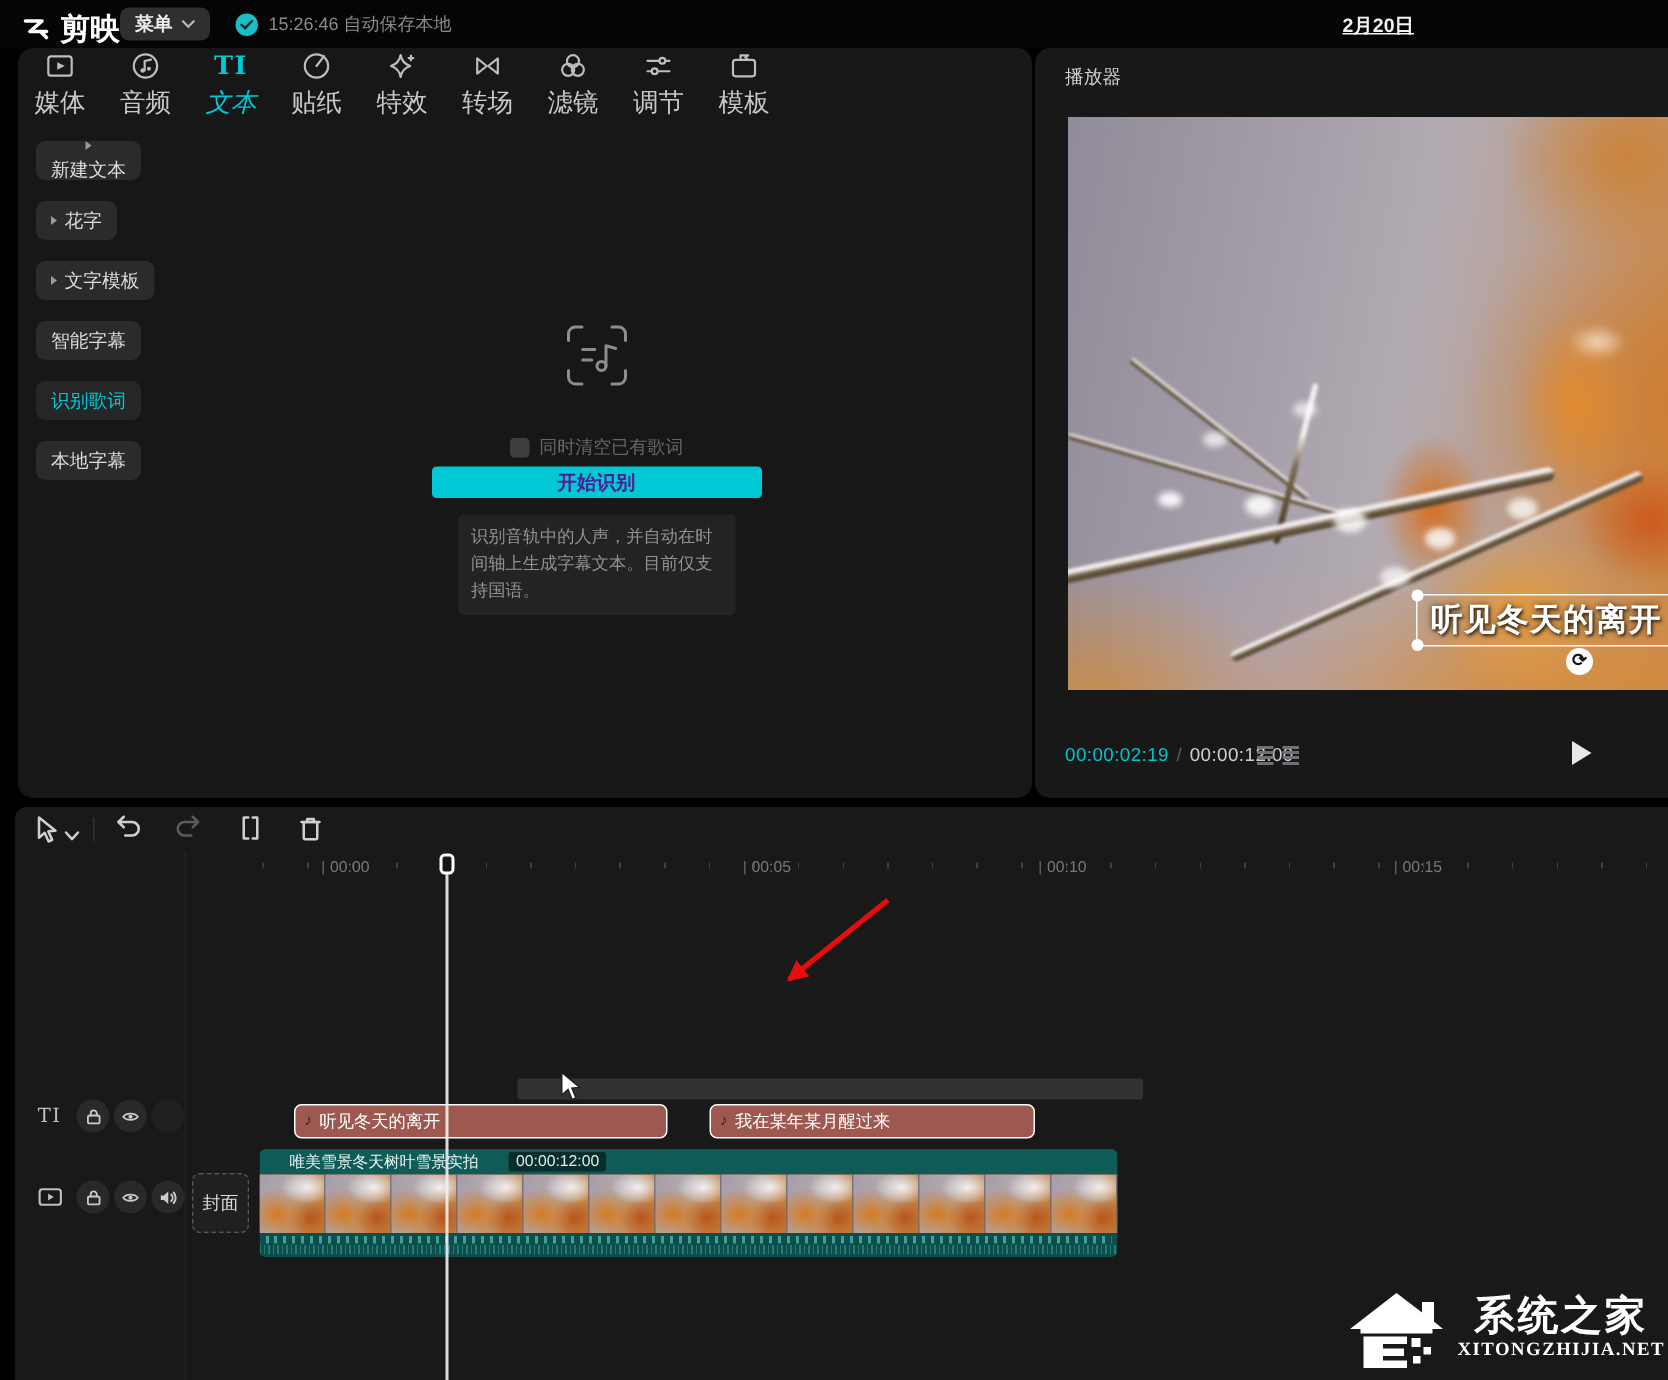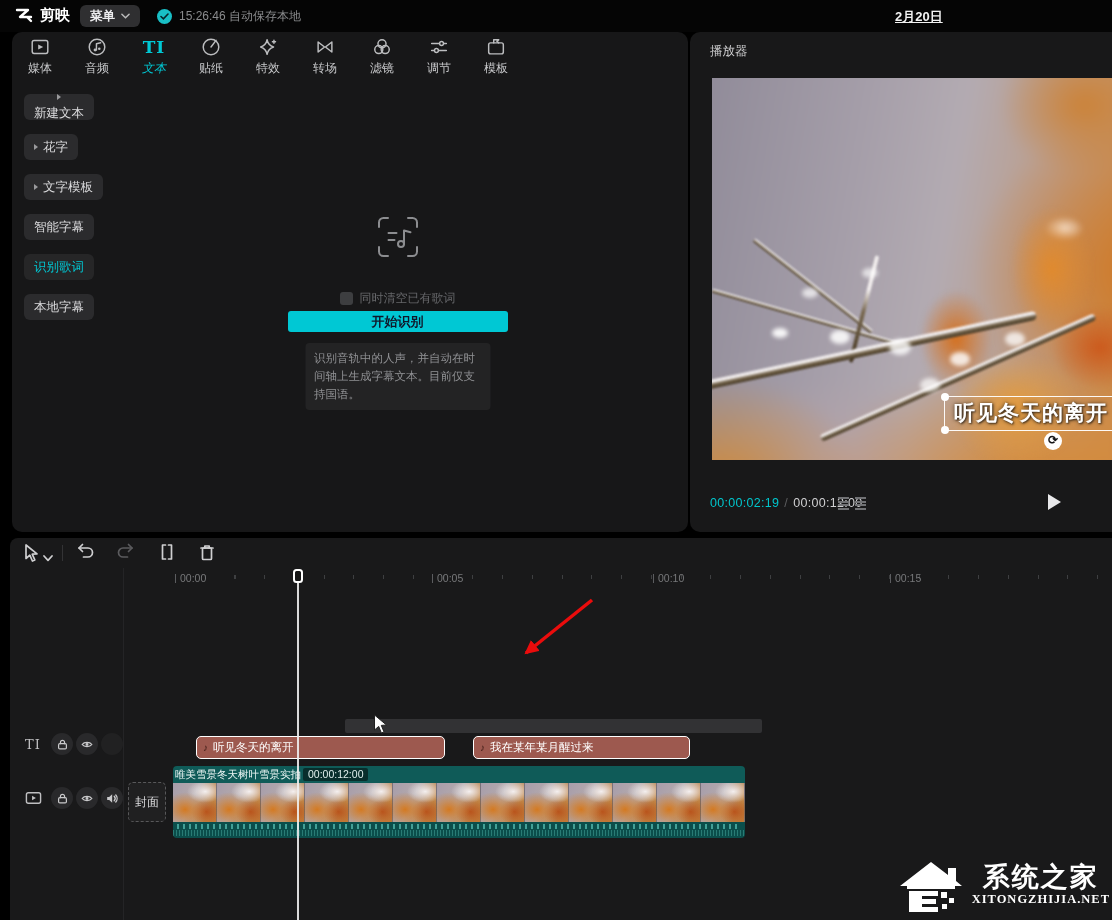--- a/index.html
+++ b/index.html
@@ -1,46 +1,46 @@
 <!DOCTYPE html>
 <html><head>
 <meta charset="utf-8">
 <style>
   * { margin:0; padding:0; box-sizing:border-box; }
   body { background:#000; font-family:"Liberation Sans", sans-serif; }
   .screen { position:relative; width:1112px; height:920px; background:#000; overflow:hidden; }
 
   
   .topbar { position:absolute; left:0; top:0; width:1112px; height:32px; background:#050505; }
-  .logo { position:absolute; left:14px; top:6px; display:flex; align-items:center; gap:6px; color:#fff; font-size:15px; font-weight:bold; }
+  .logo { position:absolute; left:14px; top:6px; display:flex; align-items:center; gap:6px; color:#fff; font-size:20px; font-weight:bold; }
   .menu-btn { position:absolute; left:80px; top:5px; height:22px; padding:0 10px; background:#2f2f31; border:none; border-radius:6px; color:#ececee; font-size:12.5px; font-weight:bold; display:flex; align-items:center; gap:6px; cursor:pointer; }
   .autosave { position:absolute; left:157px; top:8px; display:flex; align-items:center; gap:7px; color:#8a8b8d; font-size:12px; }
   .check-circle { width:15px; height:15px; border-radius:50%; background:#19bfc6; display:flex; align-items:center; justify-content:center; }
   .date { position:absolute; left:895px; top:8px; color:#f2f2f2; font-size:13px; font-weight:bold;text-decoration:underline; }
 
   
   .left-panel { position:absolute; left:12px; top:32px; width:676px; height:500px; background:#171718; border-radius:10px; overflow:hidden; }
   .ribbon { position:absolute; left:0; top:0; right:0; height:48px; display:flex; padding-left:6px; }
   .tab { width:44px; margin-right:13px; display:flex; flex-direction:column; align-items:center; justify-content:center; gap:2px; cursor:pointer; }
   .tab .glyph { height:22px; display:flex; align-items:center; justify-content:center; }
-  .tab .lbl { font-size:12px; color:#c7c8ca; }
+  .tab .lbl { font-size:17px; color:#c7c8ca; }
   .tab.active .lbl { color:#00c8d4;font-style:italic; }
   .ti-glyph { font-family:"DejaVu Serif", serif; font-size:17px; font-weight:bold; color:#00c8d4; letter-spacing:1px; }
   .ribbon svg { stroke:#bcbdbf; fill:none; stroke-width:1.6; stroke-linecap:round; stroke-linejoin:round; }
 
   .sidebar { position:absolute; left:0; top:48px; width:95px; bottom:0; }
   .side-btn { position:absolute; left:12px; height:26px; padding:0 10px; background:#2b2b2d; border:none; border-radius:6px; color:#dcdcde; font-size:12.5px; display:flex; align-items:center; gap:5px; cursor:pointer; white-space:nowrap; }
   .side-btn .tri { width:0; height:0; border-left:4px solid #9a9a9c; border-top:3.5px solid transparent; border-bottom:3.5px solid transparent; }
   .side-btn.active { color:#00c8d4; background:#262627;justify-content:flex-end; }
 
   .panel-body { position:absolute; left:95px; top:48px; right:0; bottom:0; }
   .scan-icon { position:absolute; left:50%; top:134px; transform:translateX(-50%); }
   .clear-row { position:absolute; left:50%; top:210px; transform:translateX(-50%); display:flex; align-items:center; gap:7px; color:#66676a; font-size:12px; white-space:nowrap; }
   .clear-box { width:13px; height:13px; border-radius:3px; background:#3d3e40; }
-  .start-btn { position:absolute; left:50%; top:231px; transform:translateX(-50%); width:220px; height:21px; background:#00c8d4; color:#0f172a; font-size:13px; font-weight:bold; border:none; border-radius:3px; cursor:pointer; }
+  .start-btn { position:absolute; left:50%; top:231px; transform:translateX(-50%); width:220px; height:21px; background:#00c8d4; color:#4c1d95; font-size:13px; font-weight:bold; border:none; border-radius:3px; cursor:pointer; }
   .desc-box { position:absolute; left:50%; top:263px; transform:translateX(-50%); width:185px; background:#232324; border-radius:4px; padding:7px 9px; color:#909194; font-size:11.5px; line-height:1.55; text-align:left; }
 
   
   .player { position:absolute; left:690px; top:32px; width:422px; height:500px; background:#181819; border-radius:10px 0 0 10px; overflow:hidden; }
   .player-title { position:absolute; left:20px; top:11px; color:#cfcfd1; font-size:12.5px; }
   .video { position:absolute; left:22px; top:46px; width:400px; height:382px; overflow:hidden; background:#8f8a97; }
   .scene { position:absolute; inset:-14px; filter:blur(7px);
     background:
       radial-gradient(120px 100px at 90% 10%, rgba(205,128,48,.9), rgba(205,128,48,0) 70%),
       radial-gradient(240px 210px at 104% 50%, #cf7a28, rgba(207,122,40,0) 72%),
@@ -81,21 +81,21 @@
   .timeline { position:absolute; left:10px; top:538px; width:1102px; height:382px; background:#19191a; border-top-left-radius:8px; }
   .tl-toolbar { position:absolute; left:0; top:0; right:0; height:30px; }
   .tl-toolbar svg { stroke:#cfcfd1; fill:none; stroke-width:1.7; stroke-linecap:round; stroke-linejoin:round; }
   .tl-tool { position:absolute; top:5px; width:20px; height:20px; cursor:pointer; }
   .tl-divider { position:absolute; left:52px; top:7px; width:1px; height:16px; background:#333335; }
   .tl-tool.dim svg { stroke:#5b5b5e; }
 
   .ruler { position:absolute; left:0; top:30px; right:0; height:22px; }
   .ruler-ticks { position:absolute; left:165px; right:0; top:7px; height:4px;
     background:repeating-linear-gradient(90deg, #3e3f41 0 1px, transparent 1px 29.75px); }
-  .ruler-label { position:absolute; top:4px; color:#77787a; font-size:10.5px; display:flex; align-items:center; }
+  .ruler-label { position:absolute; top:4px; color:#77787a; font-size:10.5px; display:flex; align-items:center;margin-left:40px; }
   .ruler-label::before { content:""; display:inline-block; width:1px; height:9px; background:#5c5d60; margin-right:4px; }
 
   .playhead-line { position:absolute; left:287px; top:44px; width:1.5px; bottom:0; background:rgba(240,240,240,.9); z-index:6; }
   .playhead-cap { position:absolute; left:283px; top:31px; width:10px; height:14px; border:2.5px solid #fff; border-radius:3.5px; background:rgba(15,15,15,.35); z-index:7; cursor:grab; }
 
   .col-divider { position:absolute; left:113px; top:30px; bottom:0; width:1px; background:#242426; }
 
   .track-head { position:absolute; left:0; width:113px; display:flex; align-items:center; }
   .th-text { top:193px; height:26px; } .th-video { top:247px; height:26px; }
   .circ { width:22px; height:22px; border-radius:50%; background:#29292b; display:flex; align-items:center; justify-content:center; cursor:pointer; }
@@ -108,21 +108,21 @@
 
   .cover-btn { position:absolute; left:118px; top:244px; width:38px; height:40px; background:#202021; border:1.5px dashed #58585a; border-radius:5px; color:#dddddf; font-size:12px; display:flex; align-items:center; justify-content:center; cursor:pointer; }
 
   .drop-strip { position:absolute; left:335px; top:181px; width:417px; height:14px; background:#323234; border-radius:2px; }
 
   .text-clip { position:absolute; top:198px; height:23px; background:#9d594f; border:1.5px solid #fff; border-radius:5px; display:flex; align-items:center; gap:5px; padding:0 6px; color:#fff; font-size:11.5px; white-space:nowrap; overflow:hidden; cursor:pointer; }
   .text-clip .note { font-size:10px; color:rgba(46,15,10,.85); }
   .clip-1 { left:186px; width:249px; } .clip-2 { left:463px; width:217px; }
 
   .video-clip { position:absolute; left:163px; top:228px; width:572px; height:72px; border-radius:4px; overflow:hidden; cursor:pointer; }
-  .vc-header { height:17px; background:#0f5b58; display:flex; align-items:center; gap:2px; padding:0 2px; }
+  .vc-header { height:17px; background:#0f5b58; display:flex; align-items:center; gap:20px; padding:0 20px; }
   .vc-name { color:#e9f4f3; font-size:10.5px; white-space:nowrap; }
   .vc-dur { background:rgba(7,33,32,.78); color:#dfeeec; font-size:10.5px; padding:0 5px; height:13px; line-height:13px; border-radius:2px; }
   .filmstrip { height:39px; display:flex; background:#6d5a52; }
   .tile { width:44px; height:39px; flex:0 0 auto; border-right:1px solid rgba(0,0,0,.28);
     background:
       radial-gradient(26px 16px at 75% 22%, rgba(250,248,250,.9), rgba(250,248,250,0) 70%),
       radial-gradient(30px 24px at 28% 68%, #d47a22, rgba(212,122,34,0) 72%),
       radial-gradient(22px 18px at 78% 74%, #b9541c, rgba(185,84,28,0) 70%),
       linear-gradient(115deg, #a79daa 0%, #b4aaad 45%, #c08445 80%, #c27a35 100%); }
   .waveform { position:relative; height:16px; background:#0b4e4b; }
@@ -350,21 +350,21 @@
             <path d="M6.8 5 V3 h4.4 v2"></path>
             <rect x="4.5" y="5" width="9" height="11.5" rx="1"></rect>
           </svg></span>
     </div>
 
     <div class="ruler">
       <div class="ruler-ticks"></div>
       <span class="ruler-label" style="left:165px;">
           <span>00:00</span>
         </span>
-      <span class="ruler-label" style="left:402px;padding-left:20px;">
+      <span class="ruler-label" style="left:426px;padding-left:20px;">
           <span>00:05</span>
         </span>
       <span class="ruler-label" style="left:643px;">
           <span>00:10</span>
         </span>
       <span class="ruler-label" style="left:880px;">
           <span>00:15</span>
         </span>
     </div>
 

